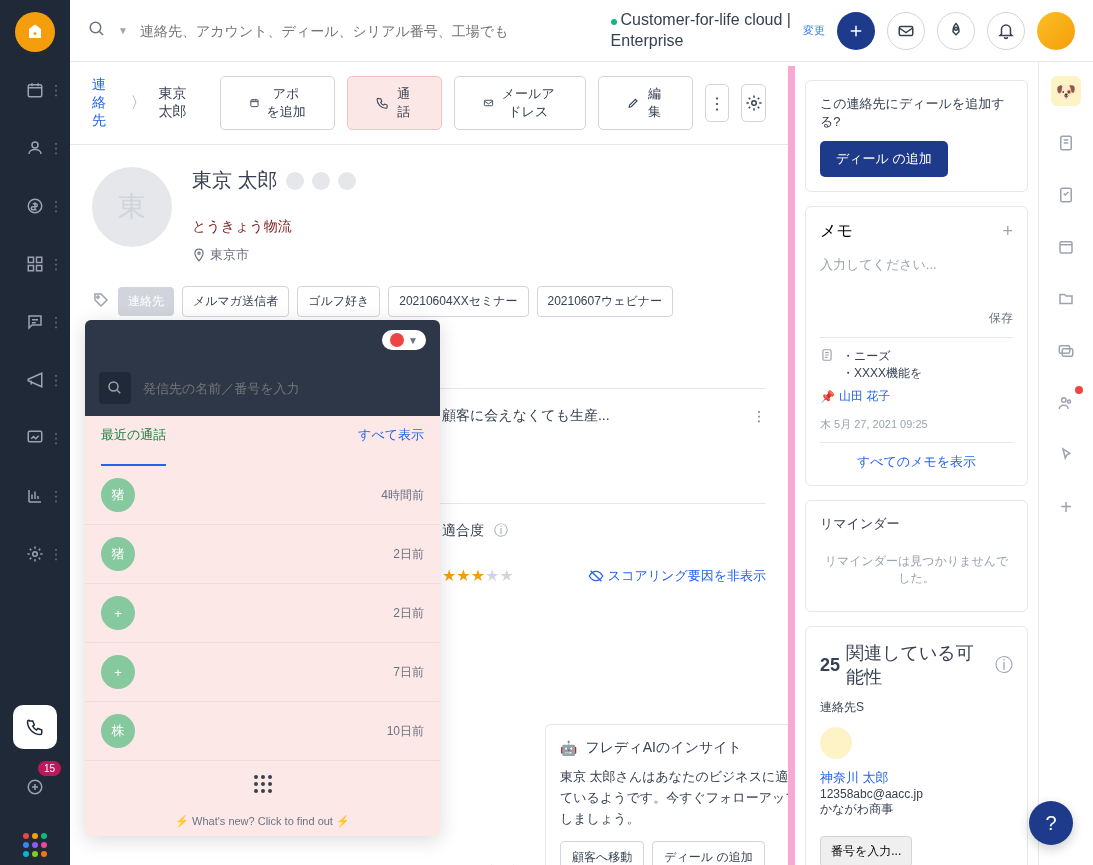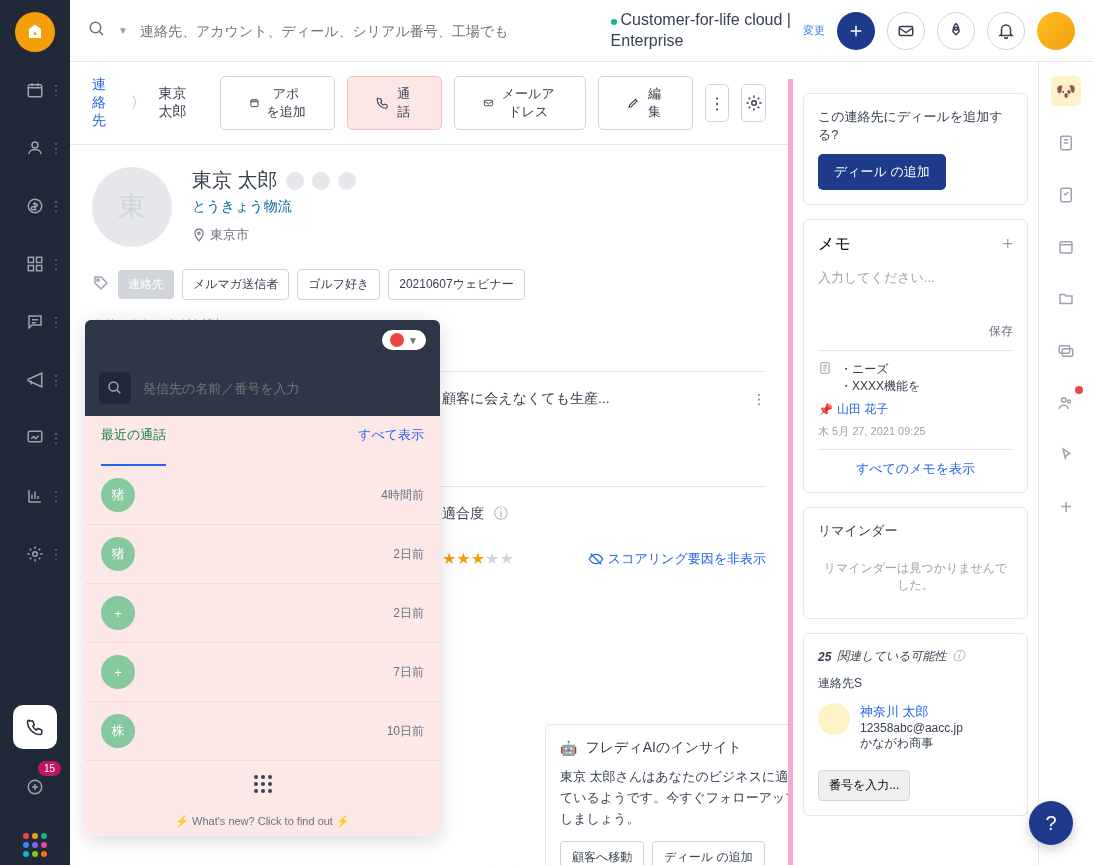--- a/index.html
+++ b/index.html
@@ -41,21 +41,21 @@
 .toolbar .action-btn.highlight { background: #fce7e7; border-color: #f4c2c2; }
 .toolbar .spacer { flex: 1; }
 .toolbar .icon-btn { width: 38px; height: 38px; border: 1px solid #d1d5db; border-radius: 5px; display: flex; align-items: center; justify-content: center; cursor: pointer; color: #374151; }
 
 
 .contact-header { padding: 22px; display: flex; gap: 20px; }
 .contact-header .avatar-lg { width: 80px; height: 80px; border-radius: 50%; background: #e5e7eb; display: flex; align-items: center; justify-content: center; color: #d1d5db; font-size: 28px; }
 .contact-header .info { flex: 1; }
 .contact-header .name { font-size: 20px; color: #374151; display: flex; align-items: center; gap: 8px; }
 .contact-header .social { width: 18px; height: 18px; background: #e5e7eb; border-radius: 50%; display: inline-block; }
-.contact-header .company { color: #0369a1; font-size: 14px; margin-top: 4px; }
+.contact-header .company { color: #7f1d1d; font-size: 14px; margin-top: 24px; }
 .contact-header .location { color: #6b7280; font-size: 13px; margin-top: 10px; display: flex; align-items: center; gap: 4px; }
 
 
 .tags-row { padding: 0 22px 16px; display: flex; align-items: center; gap: 8px; flex-wrap: wrap; }
 .tags-row .tag-icon { color: #9ca3af; }
 .tags-row .tag { padding: 6px 10px; border: 1px solid #d1d5db; border-radius: 4px; font-size: 12px; color: #374151; cursor: pointer; }
 .tags-row .tag.placeholder { background: #d1d5db; color: #fff; border: none; }
 .tags-hint { padding: 0 22px 8px; font-size: 12px; color: #9ca3af; }
 
 
@@ -88,36 +88,36 @@
 
 
 .freddy-card { position: absolute; left: 475px; top: 662px; width: 280px; border: 1px solid #e5e7eb; border-radius: 6px; padding: 14px; font-size: 13px; }
 .freddy-card .title { display: flex; align-items: center; gap: 8px; font-size: 14px; color: #374151; margin-bottom: 10px; }
 .freddy-card .text { color: #374151; line-height: 1.6; margin-bottom: 12px; }
 .freddy-card .btn-row { display: flex; gap: 8px; flex-wrap: wrap; }
 .freddy-card .fbtn { border: 1px solid #d1d5db; border-radius: 4px; padding: 7px 11px; font-size: 12px; cursor: pointer; color: #374151; background: #fff; }
 .conv-text { position: absolute; left: 350px; top: 800px; font-size: 11px; color: #6b7280; width: 110px; line-height: 1.5; }
 
 
-.right-panel { position: absolute; right: 55px; top: 79px; width: 250px; bottom: 0; border-left: 5px solid #f9a8d4; background: #fff; overflow-y: auto; }
+.right-panel { position: absolute; right: 55px; top: 66px; width: 250px; bottom: 0; border-left: 7px solid #f9a8d4; background: #fff; overflow-y: auto; }
 .right-panel .card { border: 1px solid #e5e7eb; border-radius: 6px; margin: 14px 10px; padding: 14px; }
 .right-panel .card-title { font-size: 13px; color: #374151; margin-bottom: 10px; }
 .right-panel .add-deal-btn { background: #1e3a8a; color: #fff; padding: 9px 16px; border-radius: 5px; font-size: 13px; cursor: pointer; display: inline-block; }
 .right-panel .memo-header { display: flex; justify-content: space-between; align-items: center; margin-bottom: 8px; }
 .right-panel .plus-icon { color: #9ca3af; font-size: 18px; cursor: pointer; }
 .right-panel .memo-input { color: #9ca3af; font-size: 13px; padding: 6px 0; min-height: 60px; cursor: text; }
 .right-panel .save-btn { text-align: right; font-size: 12px; color: #6b7280; }
 .right-panel .memo-item { border-top: 1px solid #e5e7eb; padding-top: 10px; margin-top: 10px; font-size: 12px; }
 .right-panel .memo-item .mline { color: #374151; }
 .right-panel .memo-item .mauthor { color: #2563eb; margin-top: 6px; display: flex; align-items: center; gap: 4px; }
-.right-panel .memo-item .mdate { color: #9ca3af; font-size: 11px; margin-top: 6px; }
+.right-panel .memo-item .mdate { color: #9ca3af; font-size: 11px; margin-top: 12px; }
 .right-panel .show-all { text-align: center; color: #2563eb; font-size: 13px; padding: 10px 0 0; cursor: pointer; border-top: 1px solid #e5e7eb; margin-top:10px; }
 .right-panel .empty-text { color: #9ca3af; font-size: 12px; text-align: center; padding: 10px 0; }
-.right-panel .related-header { display: flex; align-items: center; gap: 6px; font-size: 12px; color: #374151; margin-bottom: 10px; font-style: italic; }
-.right-panel .related-item { display: flex; gap: 10px; padding: 10px 0; }
+.right-panel .related-header { display: flex; align-items: center; gap: 6px; font-size: 18px; color: #374151; margin-bottom: 10px; }
+.right-panel .related-item { display: flex; gap: 10px; padding: 10px 0; flex-direction: column; }
 .right-panel .rel-avatar { width: 32px; height: 32px; border-radius: 50%; background: #fef3c7; }
 .right-panel .rel-name { color: #2563eb; font-size: 13px; }
 .right-panel .rel-sub { color: #374151; font-size: 12px; }
 .right-panel .rel-btn { border: 1px solid #d1d5db; border-radius: 4px; padding: 6px 10px; font-size: 12px; cursor: pointer; margin-top: 8px; }
 
 
 .icon-rail { position: absolute; right: 0; top: 62px; width: 55px; bottom: 0; border-left: 1px solid #e5e7eb; display: flex; flex-direction: column; align-items: center; padding-top: 14px; gap: 22px; }
 .icon-rail .rail-icon { width: 30px; height: 30px; display: flex; align-items: center; justify-content: center; color: #9ca3af; cursor: pointer; position: relative; }
 .icon-rail .rail-icon.bot { background: #fef3c7; border-radius: 6px; }
 .icon-rail .red-dot { position: absolute; top: -2px; right: -2px; width: 8px; height: 8px; background: #ef4444; border-radius: 50%; }
@@ -329,20 +329,21 @@
   </div>
 
   <div class="tags-row">
     <span class="tag-icon"><svg viewBox="0 0 24 24">
           <path d="M4 4h8l8 8-8 8-8-8z"></path>
           <circle cx="8" cy="8" r="1.5"></circle>
         </svg></span>
     <span class="tag placeholder">連絡先</span>
     <span class="tag">メルマガ送信者</span>
     <span class="tag">ゴルフ好き</span>
+    <span class="tag">20210604XXセミナー</span>
     <span class="tag">20210607ウェビナー</span>
   </div>
   <div class="tags-hint">クリックしてタグを追加</div>
 
   <div class="behind-content" style="margin-top:30px">
     <div class="behind-row">
       <span style="margin-left:350px">顧客に会えなくても生産...</span>
       <span class="more-dots">⋮</span>
     </div>
   </div>

